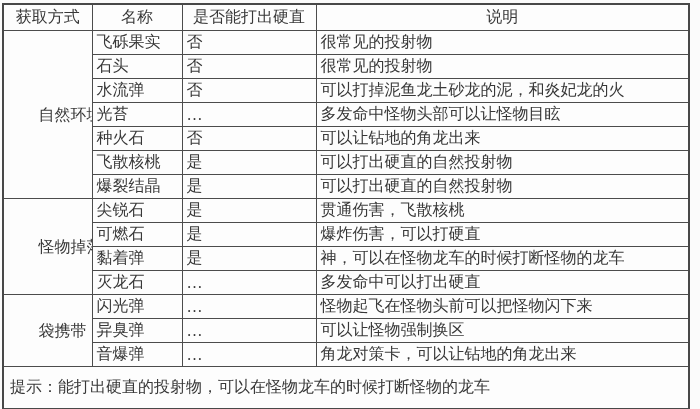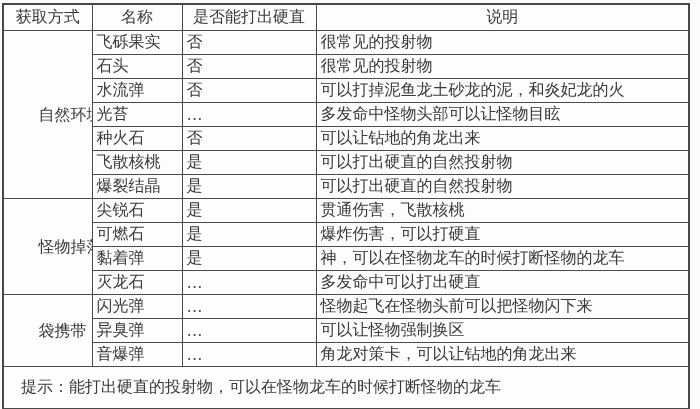--- a/index.html
+++ b/index.html
@@ -44,21 +44,21 @@
   .vlabel {
     width: 1.15em;
     margin: 0 auto;
     word-break: break-all;
     text-align: center;
   }
   .lh28 { line-height: 28px; }
   .lh24 { line-height: 24px; }
   td.tipcell {
     height: 41px;
-    padding-left: 17px;
+    padding-left: 6px;
     text-align: left;
     vertical-align: middle;
   }
 </style>
 </head>
 <body>
 
 <div class="page">
   <table class="main">
     <colgroup>

